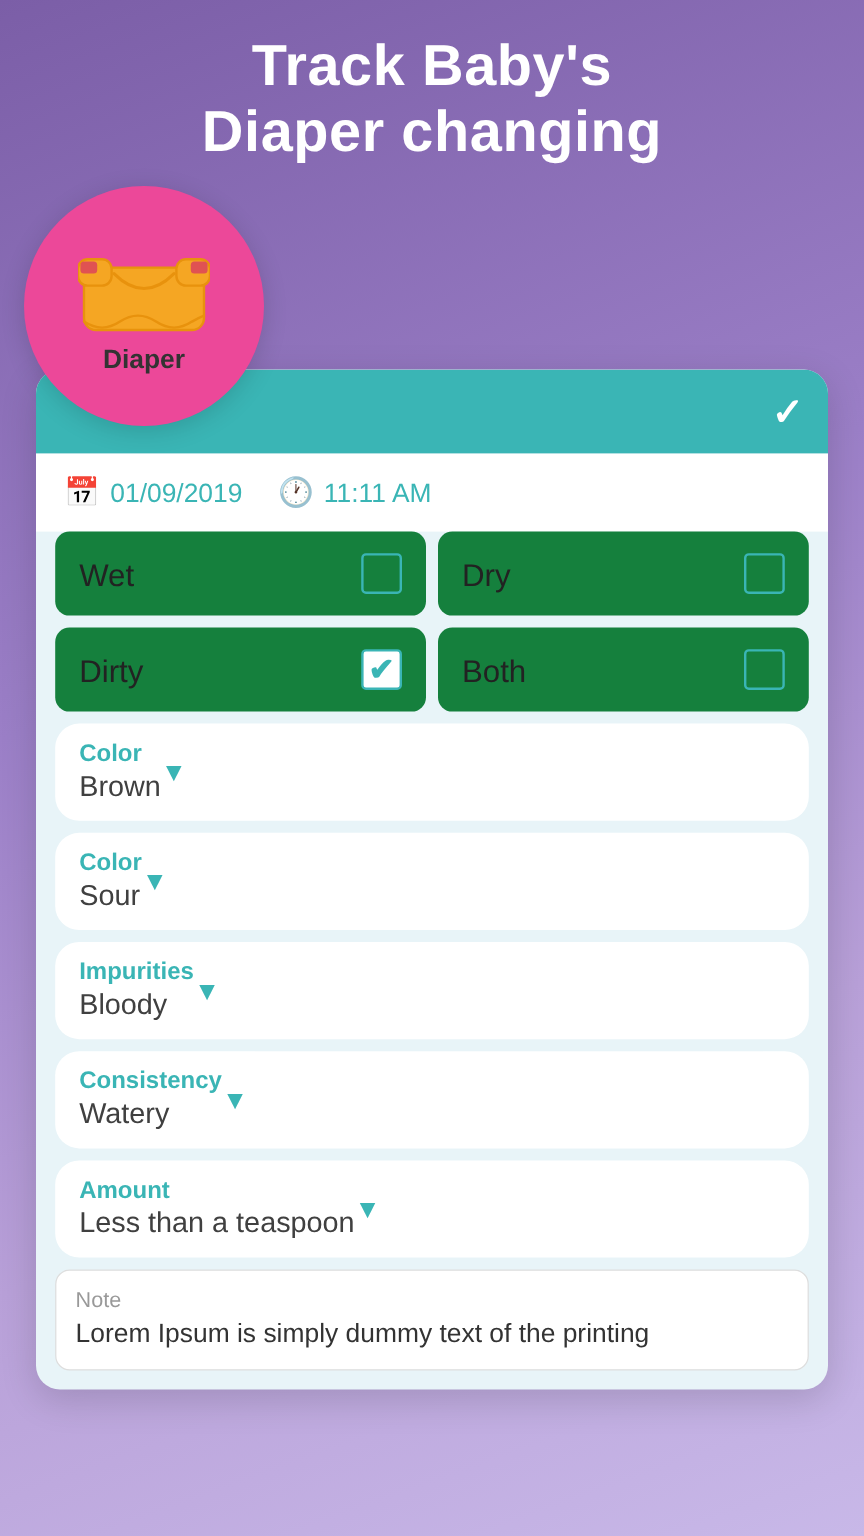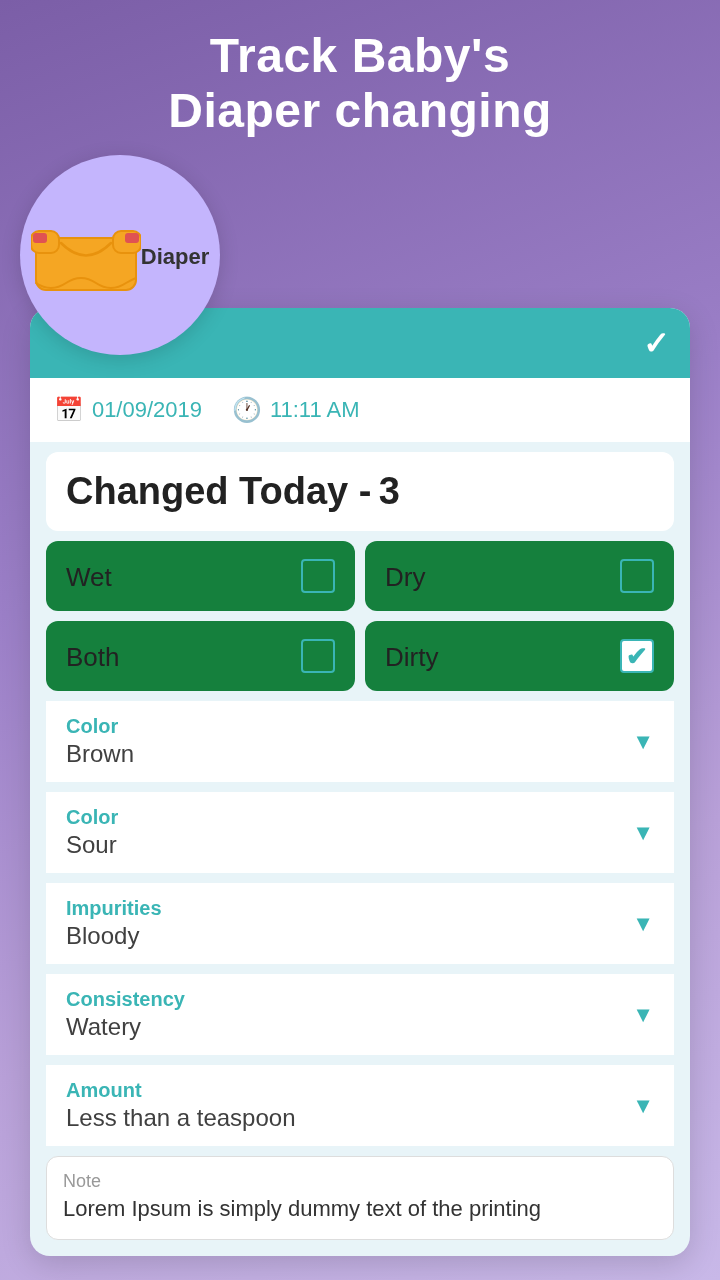--- a/index.html
+++ b/index.html
@@ -24,24 +24,24 @@
       line-height: 1.15;
       letter-spacing: 0.5px;
     }
 
     .diaper-icon-wrapper {
       position: absolute;
       top: 155px;
       left: 20px;
       width: 200px;
       height: 200px;
-      background: #c4b5fd;
+      background: #ec4899;
       border-radius: 50%;
       display: flex;
-      flex-direction: row;
+      flex-direction: column;
       align-items: center;
       justify-content: center;
       box-shadow: 0 4px 20px rgba(0,0,0,0.15);
       z-index: 10;
     }
 
     .diaper-svg {
       width: 110px;
       height: 85px;
     }
@@ -156,26 +156,25 @@
 
     .checkmark {
       color: #3ab5b5;
       font-size: 26px;
       font-weight: bold;
       line-height: 1;
     }
 
     .dropdown-row {
       background: white;
-      border-radius: 0;
+      border-radius: 20px;
       margin: 0 16px 10px;
       padding: 14px 20px;
       display: flex;
       align-items: center;
-      justify-content: space-between;
     }
 
     .dropdown-content {
       display: flex;
       flex-direction: column;
     }
 
     .dropdown-field-label {
       color: #3ab5b5;
       font-size: 20px;
@@ -253,49 +252,44 @@
     <div class="date-time-item">
       <span class="dt-icon">📅</span>
       <span>01/09/2019</span>
     </div>
     <div class="date-time-item">
       <span class="dt-icon">🕐</span>
       <span>11:11 AM</span>
     </div>
   </div>
 
-  <div class="changed-today-row">
-    <div class="changed-today-text">
-      <span>Changed Today -</span> <span>3</span>
-    </div>
-  </div>
 
   <div class="checkboxes-grid">
 
     <div class="checkbox-item">
       <span class="checkbox-label">Wet</span>
       <div class="checkbox-box"></div>
     </div>
 
     <div class="checkbox-item">
       <span class="checkbox-label">Dry</span>
-      <div class="checkbox-box"></div>
-    </div>
-
-    <div class="checkbox-item">
-      <span class="checkbox-label">Both</span>
       <div class="checkbox-box"></div>
     </div>
 
     <div class="checkbox-item">
       <span class="checkbox-label">Dirty</span>
       <div class="checkbox-box checked">
         <span class="checkmark">✔</span>
       </div>
     </div>
+
+    <div class="checkbox-item">
+      <span class="checkbox-label">Both</span>
+      <div class="checkbox-box"></div>
+    </div>
   </div>
 
   <div class="dropdown-row">
     <div class="dropdown-content">
       <span class="dropdown-field-label">Color</span>
       <span class="dropdown-value">Brown</span>
     </div>
     <span class="dropdown-arrow">▼</span>
   </div>
 

